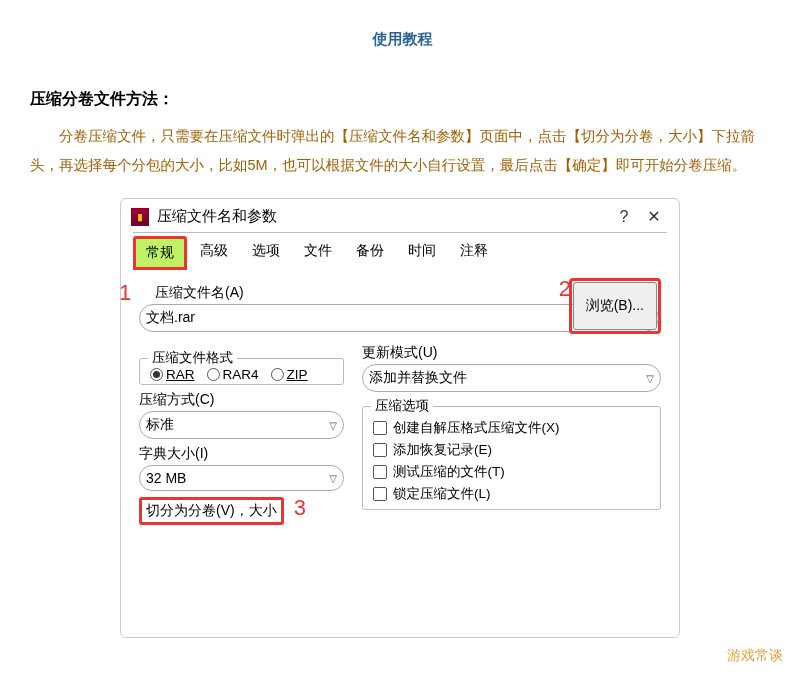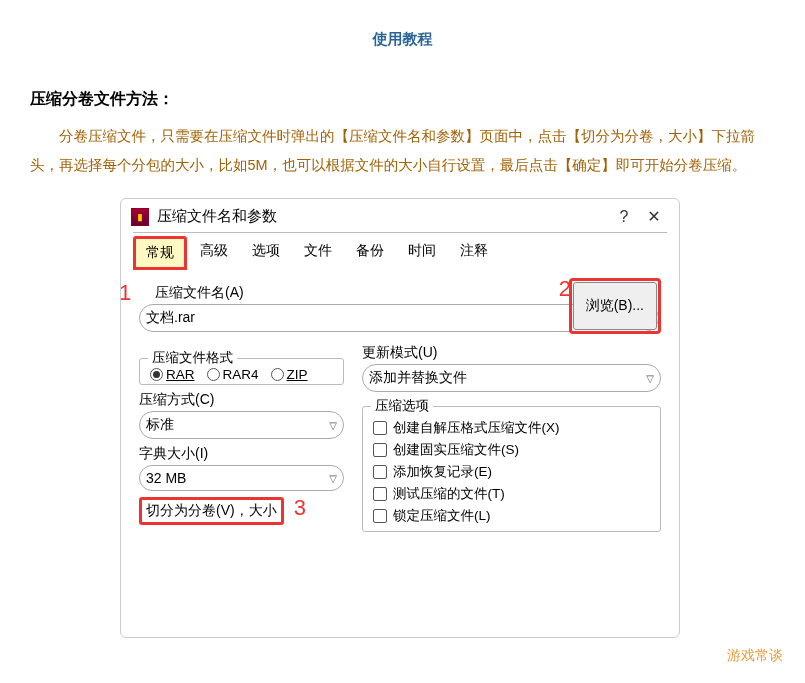--- a/index.html
+++ b/index.html
@@ -9,21 +9,21 @@
   .article h3 { font-size: 16px; font-weight: bold; margin-bottom: 12px; }
   .article p { font-size: 14.5px; line-height: 2; text-indent: 2em; color: #a16207; }
   .shot-wrap { padding: 18px 0 0 120px; }
   .dialog { width: 560px; height: 440px; background: #fff; border: 1px solid #ccc; border-radius: 6px; position: relative; overflow: hidden; }
   .titlebar { display: flex; align-items: center; padding: 8px 10px 6px; }
   .app-icon { width: 18px; height: 18px; background: linear-gradient(#a03,#603); border: 1px solid #802; display: inline-flex; align-items: center; justify-content: center; color: #fc0; font-size: 9px; font-weight: bold; margin-right: 8px; }
   .dlg-title { font-size: 15px; flex: 1; }
   .win-btn { width: 30px; text-align: center; font-size: 16px; color: #333; }
   .tabs { display: flex; padding: 4px 12px 0; gap: 2px; font-size: 14px; }
   .tab { padding: 5px 10px; border: 1px solid transparent; border-bottom: none; border-radius: 3px 3px 0 0; }
-  .tab.active { border-color: #bbb; background: #fef9c3; }
+  .tab.active { border-color: #bbb; background: #bef264; }
   .tab.active-red { border: 3px solid #e33; }
   .tabline { border-bottom: 1px solid #bbb; margin: 0 12px -1px; }
   .body { position: relative; padding: 8px 18px; }
   .red-num { position: absolute; color: #e33; font-size: 22px; font-weight: 500; }
   .field-label { font-size: 14px; margin: 6px 0 2px; }
   .ul { text-decoration: underline; }
   .inp { border: 1px solid #aaa; border-radius: 14px; padding: 4px 6px; font-size: 14px; background: #fff; }
   .combo { display: flex; align-items: center; }
   .combo .arrow { margin-left: auto; font-size: 10px; color: #555; }
   .btn { border: 1px solid #888; border-radius: 3px; padding: 14px 12px; background: #efefef; font-size: 14px; display: inline-block; }
@@ -138,24 +138,20 @@
           </div>
 
           <div class="group">
             <span class="legend">压缩选项</span>
             <div class="chk-row">
                 <span class="chk"></span>
                 <span>创建自解压格式压缩文件(X)</span>
               </div>
             <div class="chk-row">
                 <span class="chk"></span>
-                <span>创建固实压缩文件(S)</span>
-              </div>
-            <div class="chk-row">
-                <span class="chk"></span>
                 <span>添加恢复记录(E)</span>
               </div>
             <div class="chk-row">
                 <span class="chk"></span>
                 <span>测试压缩的文件(T)</span>
               </div>
             <div class="chk-row">
                 <span class="chk"></span>
                 <span>锁定压缩文件(L)</span>
               </div>

